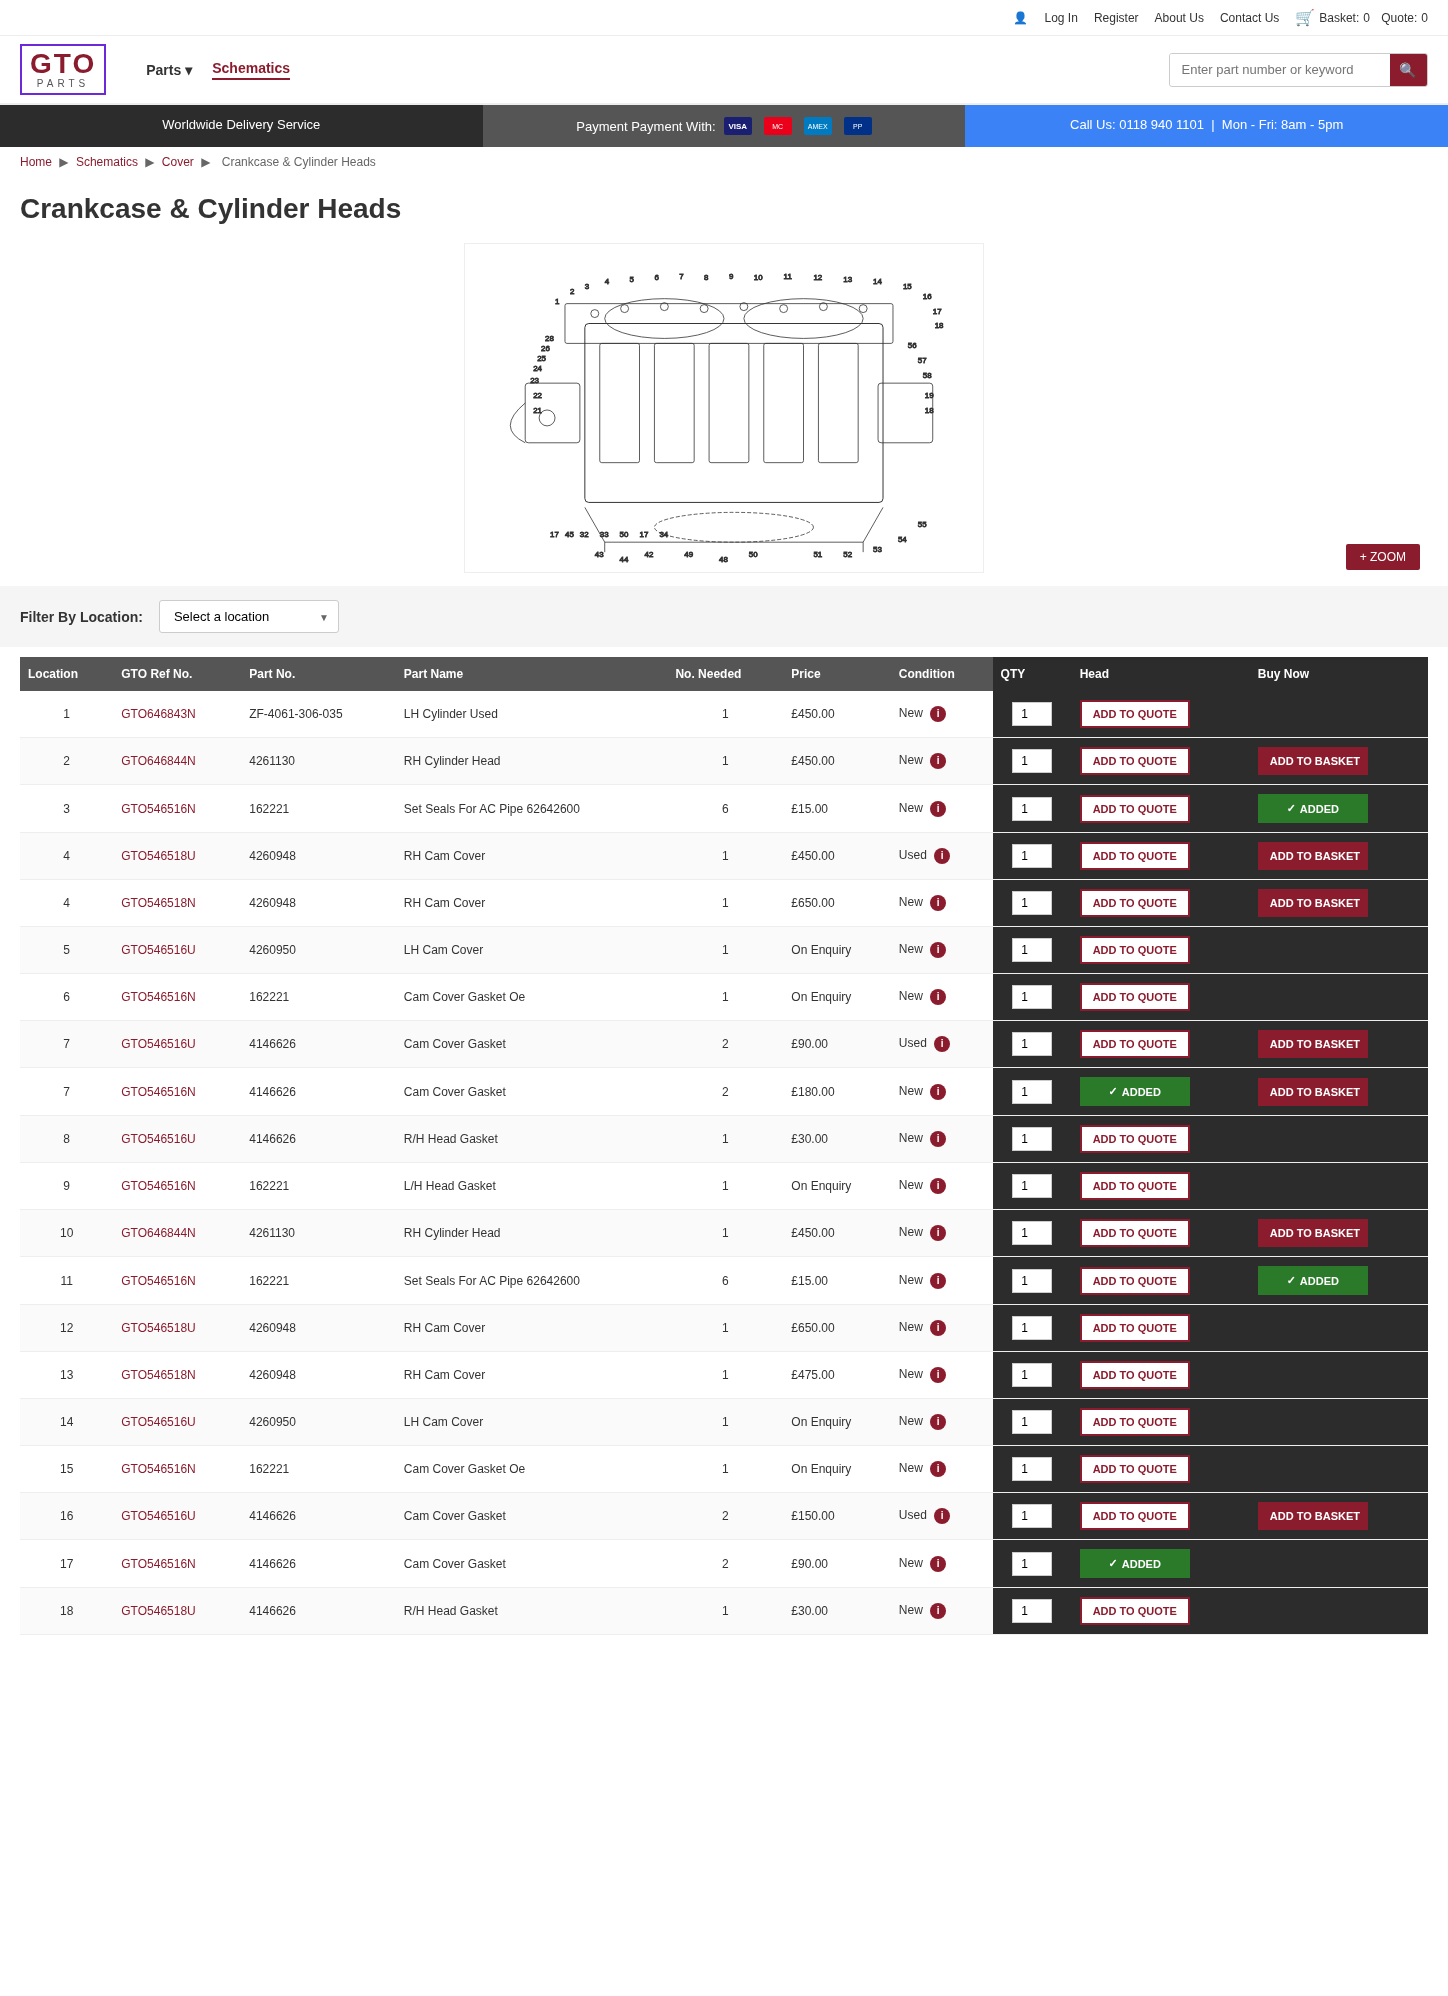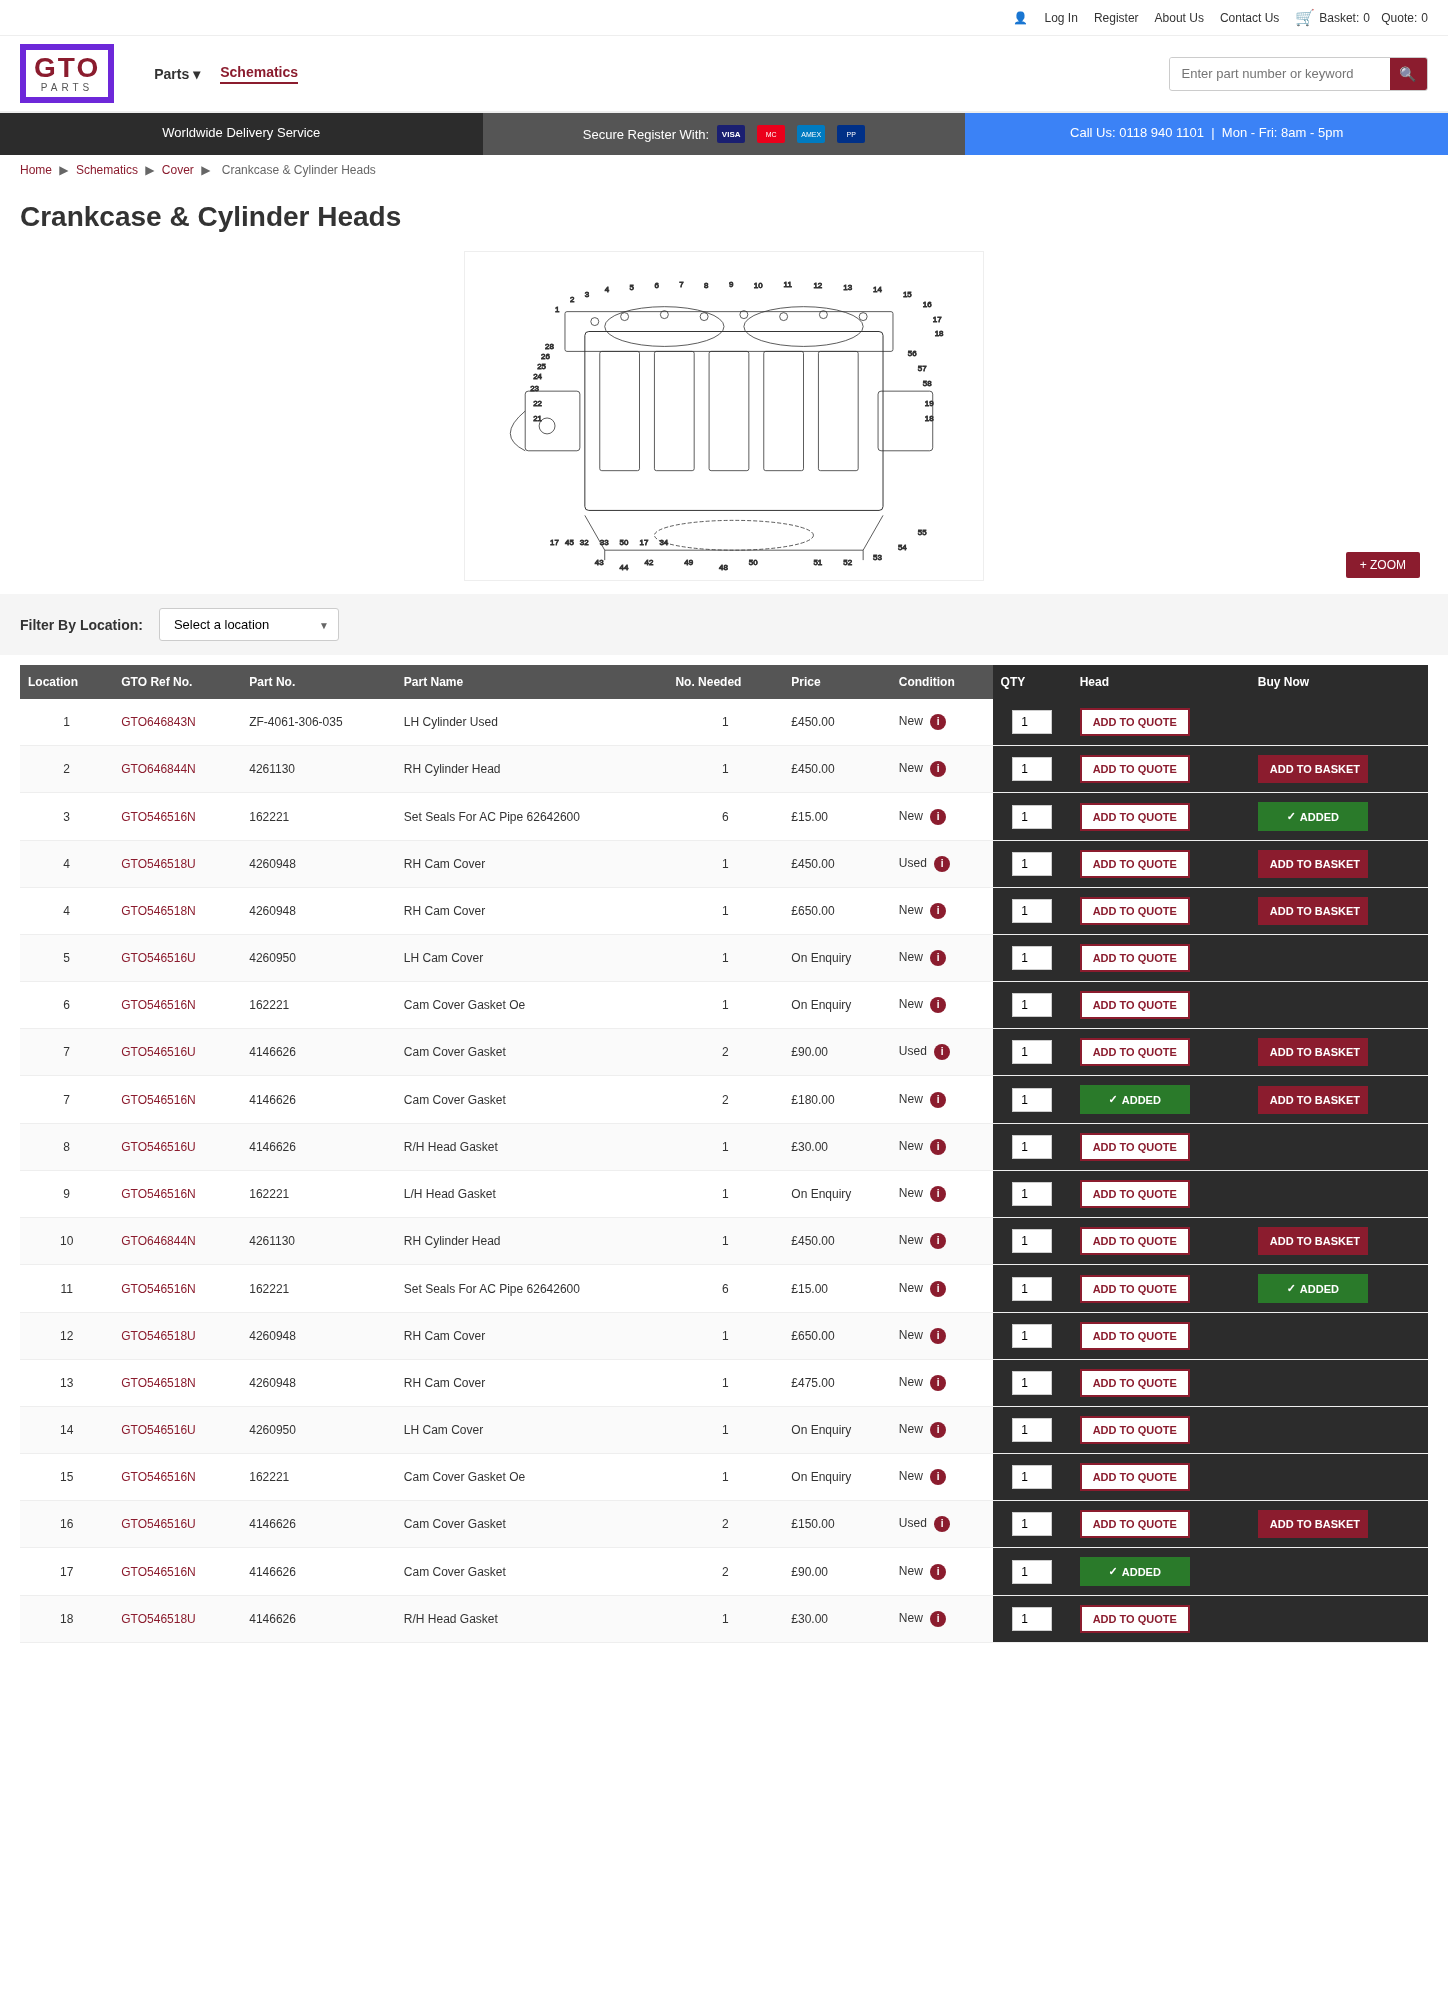--- a/index.html
+++ b/index.html
@@ -8,21 +8,21 @@
     
     .top-bar { display: flex; justify-content: flex-end; align-items: center; padding: 8px 20px; gap: 16px; font-size: 12px; border-bottom: 1px solid #eee; }
     .top-bar a { text-decoration: none; color: #333; }
     .top-bar .basket-info { display: flex; align-items: center; gap: 4px; }
     .basket-icon { font-size: 16px; }
 
     .main-nav { display: flex; align-items: center; padding: 8px 20px; gap: 20px; border-bottom: 2px solid #eee; }
     .logo { display: flex; flex-direction: column; align-items: center; margin-right: 20px; }
     .logo-gto { font-size: 28px; font-weight: 900; color: #8b1c2e; letter-spacing: 2px; line-height: 1; }
     .logo-parts { font-size: 10px; letter-spacing: 4px; color: #555; }
-    .logo-box { border: 6px solid #6d28d9; padding: 4px 8px; }
+    .logo-box { border: 2px solid #6d28d9; padding: 4px 8px; }
     .nav-parts { font-size: 14px; font-weight: bold; color: #333; text-decoration: none; display: flex; align-items: center; gap: 4px; }
     .nav-schematics { font-size: 14px; font-weight: bold; color: #8b1c2e; text-decoration: none; border-bottom: 2px solid #8b1c2e; padding-bottom: 2px; }
     .search-bar { display: flex; align-items: center; border: 1px solid #ccc; border-radius: 3px; overflow: hidden; margin-left: auto; }
     .search-bar input { border: none; outline: none; padding: 8px 12px; font-size: 13px; width: 220px; }
     .search-bar button { background: #8b1c2e; border: none; color: #fff; padding: 8px 10px; cursor: pointer; font-size: 14px; }
 
     
     .info-bars { display: grid; grid-template-columns: 1fr 1fr 1fr; }
     .info-bar { padding: 12px 20px; text-align: center; font-size: 13px; }
     .info-bar.dark { background: #2c2c2c; color: #fff; }
@@ -106,21 +106,21 @@
     <input type="text" placeholder="Enter part number or keyword" style="">
     <button>🔍</button>
   </div>
 </div>
 
 <div class="info-bars">
   <div class="info-bar dark">
     <span>Worldwide Delivery Service</span>
   </div>
   <div class="info-bar mid">
-    <span>Secure Register With:</span>
+    <span>Payment Payment With:</span>
     <span class="payment-icons">
       <span class="payment-icon" style="background:#1a1f71;color:#fff;font-size:8px;display:flex;align-items:center;justify-content:center;font-weight:bold;">VISA</span>
       <span class="payment-icon" style="background:#eb001b;color:#fff;font-size:7px;display:flex;align-items:center;justify-content:center;">MC</span>
       <span class="payment-icon" style="background:#007bc1;color:#fff;font-size:7px;display:flex;align-items:center;justify-content:center;">AMEX</span>
       <span class="payment-icon" style="background:#003087;color:#fff;font-size:7px;display:flex;align-items:center;justify-content:center;">PP</span>
     </span>
   </div>
   <div class="info-bar light">
     <span>Call Us: 0118 940 1101</span>
     &nbsp;|&nbsp;

